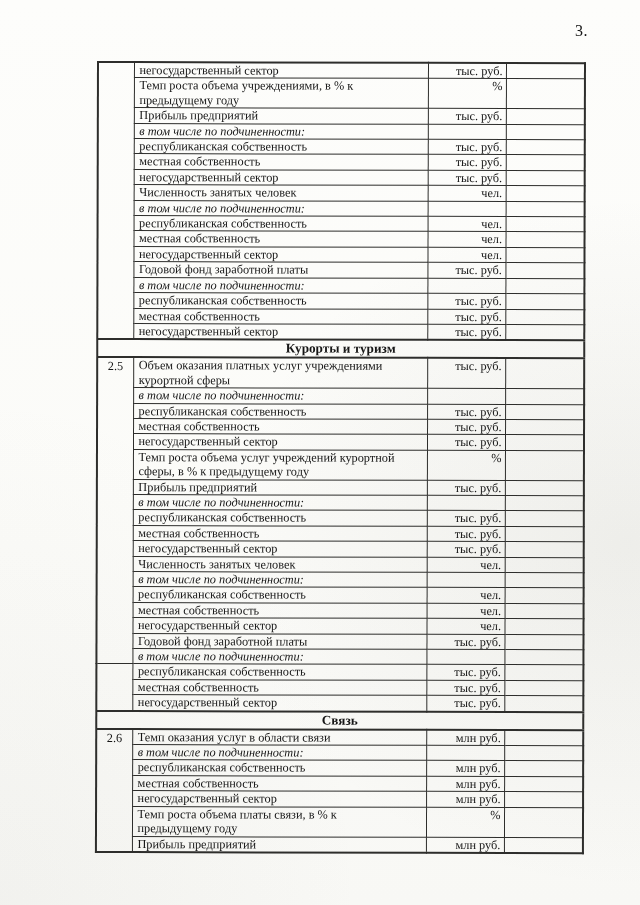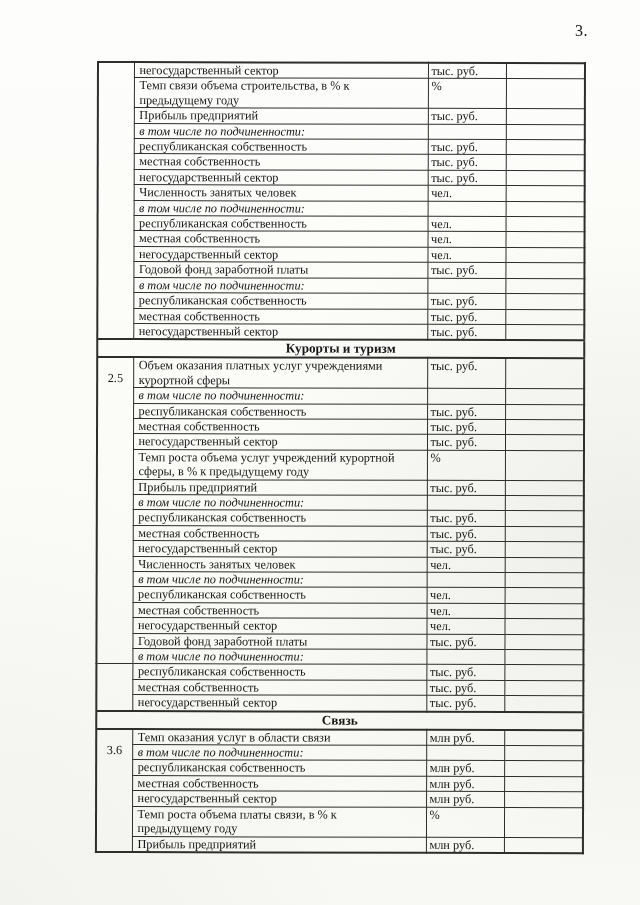--- a/index.html
+++ b/index.html
@@ -49,31 +49,31 @@
   td {
     font-size: 12.3px;
     line-height: 14.4px;
     padding: 0 3px;
     vertical-align: top;
     overflow: hidden;
   }
   td.num-cell {
     text-align: center;
     vertical-align: top;
-    padding-top: 13px;
+    padding-top: 1px;
   }
   td.label-cell {
     padding-left: 5px;
     white-space: pre-line;
   }
   td.label-cell.italic {
     font-style: italic;
   }
   td.unit-cell {
-    text-align: left;
+    text-align: right;
   }
   td.value-cell {
   }
   tr.section-row td {
     text-align: center;
     font-weight: bold;
     font-size: 13.2px;
     line-height: 16px;
     border-top-width: 2px;
     border-bottom-width: 2px;
@@ -94,21 +94,21 @@
         <col style="width:79px">
       </colgroup>
       <tbody>
           <tr>
             <td class="num-cell" rowspan="17"></td>
             <td class="label-cell">негосударственный сектор</td>
             <td class="unit-cell">тыс. руб.</td>
             <td class="value-cell"></td>
           </tr>
           <tr>
-            <td class="label-cell">Темп связи объема строительства, в % к
+            <td class="label-cell">Темп роста объема учреждениями, в % к
 предыдущему году</td>
             <td class="unit-cell">%</td>
             <td class="value-cell"></td>
           </tr>
           <tr>
             <td class="label-cell">Прибыль предприятий</td>
             <td class="unit-cell">тыс. руб.</td>
             <td class="value-cell"></td>
           </tr>
           <tr>
@@ -290,21 +290,21 @@
           </tr>
           <tr>
             <td class="label-cell">негосударственный сектор</td>
             <td class="unit-cell">тыс. руб.</td>
             <td class="value-cell"></td>
           </tr>
           <tr class="section-row">
             <td colspan="4">Связь</td>
           </tr>
           <tr>
-            <td class="num-cell" rowspan="7">3.6</td>
+            <td class="num-cell" rowspan="7">2.6</td>
             <td class="label-cell">Темп оказания услуг в области связи</td>
             <td class="unit-cell">млн руб.</td>
             <td class="value-cell"></td>
           </tr>
           <tr>
             <td class="label-cell italic">в том числе по подчиненности:</td>
             <td class="unit-cell"></td>
             <td class="value-cell"></td>
           </tr>
           <tr>

